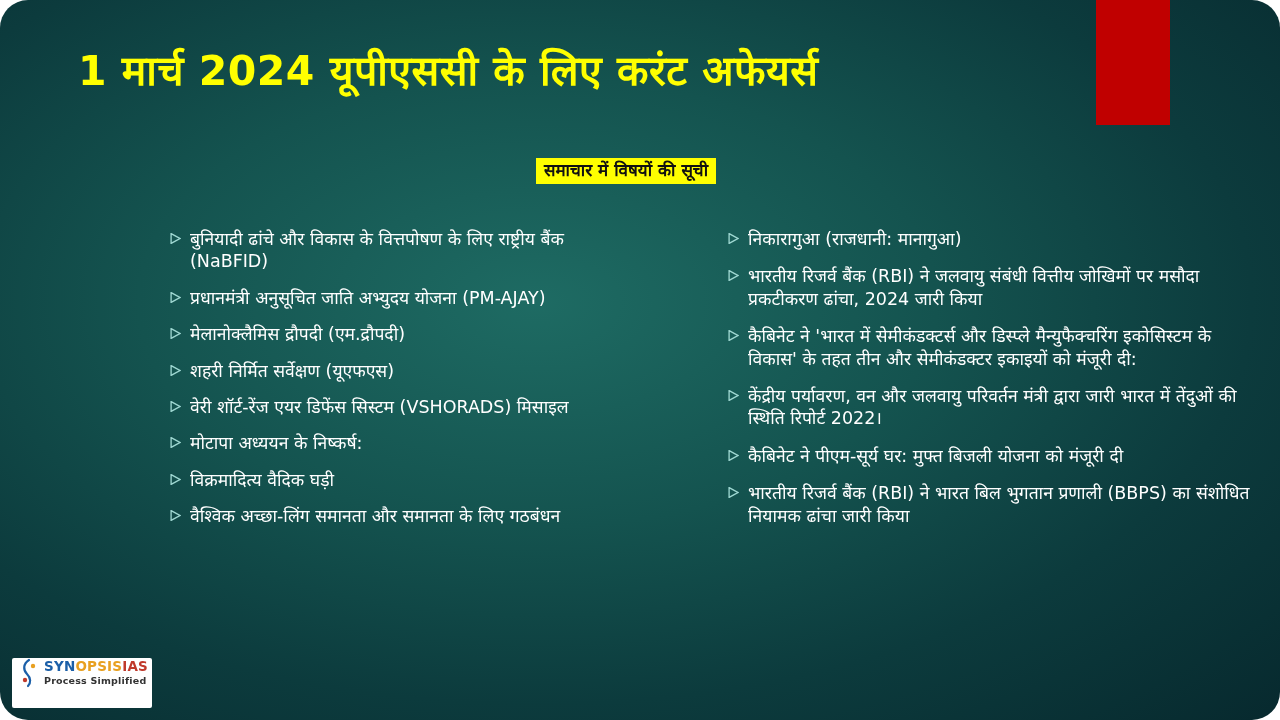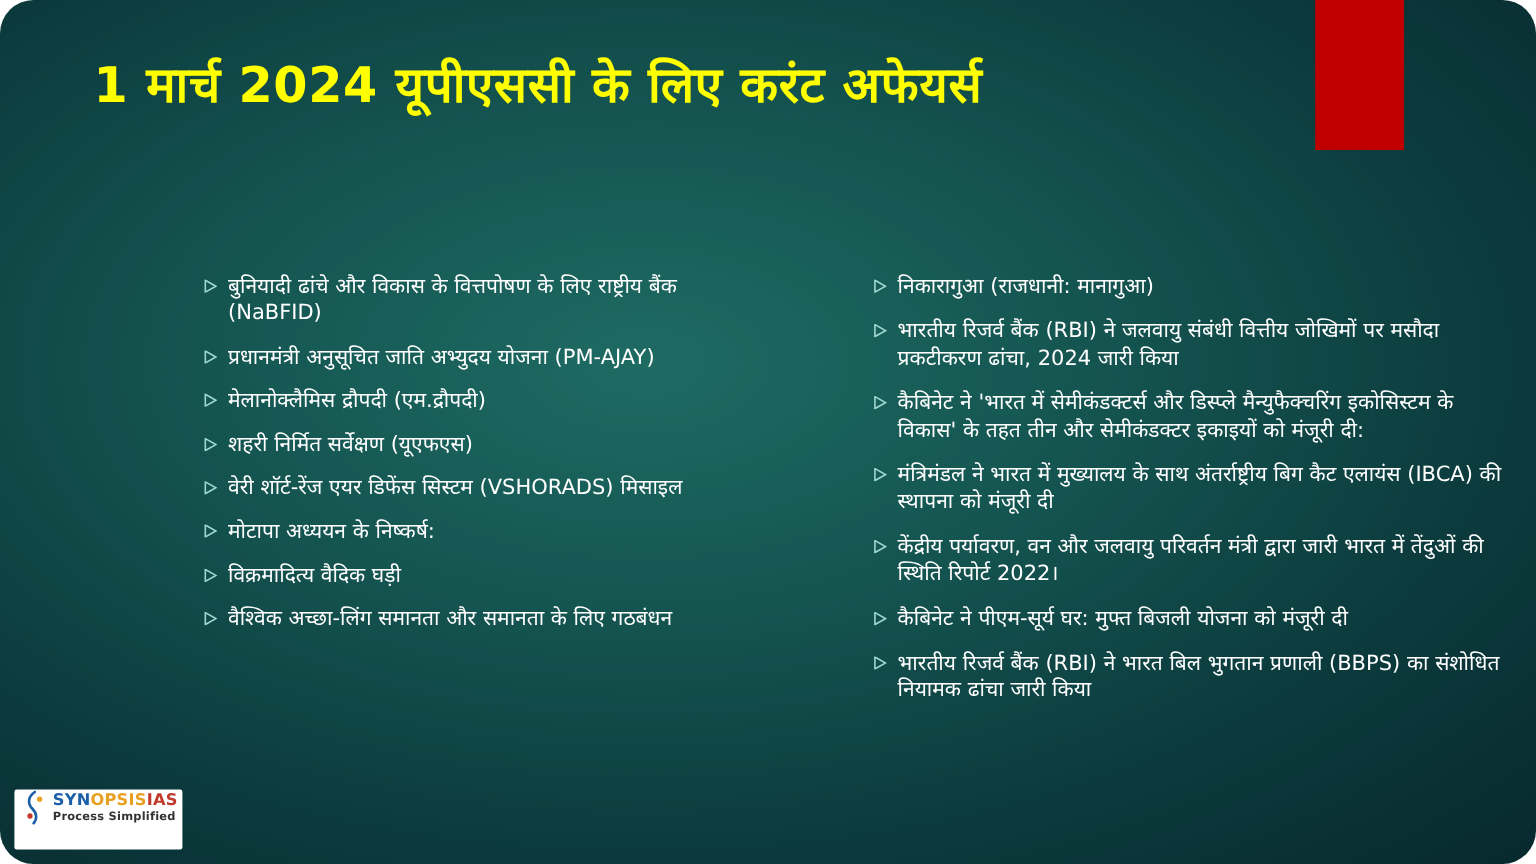--- a/index.html
+++ b/index.html
@@ -142,20 +142,23 @@
 </style>
 </head>
 <body>
 
 <div class="slide">
 
   <div class="red-bar"></div>
 
   <div class="title">1 मार्च 2024 यूपीएससी के लिए करंट अफेयर्स</div>
 
+  <div class="subtitle-wrap">
+    <span class="subtitle">समाचार में विषयों की सूची</span>
+  </div>
 
   <div class="columns">
 
     <div class="col col-left">
       <div class="bullet">
         <span class="marker">
           <svg width="11" height="11" viewBox="0 0 10 10">
               <polygon points="1,0.5 9,5 1,9.5" fill="none" stroke="#9fd8d2" stroke-width="1.2"></polygon>
             </svg>
         </span>
@@ -236,28 +239,20 @@
         </span>
         <span class="btext">भारतीय रिजर्व बैंक (RBI) ने जलवायु संबंधी वित्तीय जोखिमों पर मसौदा प्रकटीकरण ढांचा, 2024 जारी किया</span>
       </div>
       <div class="bullet">
         <span class="marker">
           <svg width="11" height="11" viewBox="0 0 10 10">
               <polygon points="1,0.5 9,5 1,9.5" fill="none" stroke="#9fd8d2" stroke-width="1.2"></polygon>
             </svg>
         </span>
         <span class="btext">कैबिनेट ने 'भारत में सेमीकंडक्टर्स और डिस्प्ले मैन्युफैक्चरिंग इकोसिस्टम के विकास' के तहत तीन और सेमीकंडक्टर इकाइयों को मंजूरी दी:</span>
-      </div>
-      <div class="bullet">
-        <span class="marker">
-          <svg width="11" height="11" viewBox="0 0 10 10">
-              <polygon points="1,0.5 9,5 1,9.5" fill="none" stroke="#9fd8d2" stroke-width="1.2"></polygon>
-            </svg>
-        </span>
-        <span class="btext">मंत्रिमंडल ने भारत में मुख्यालय के साथ अंतर्राष्ट्रीय बिग कैट एलायंस (IBCA) की स्थापना को मंजूरी दी</span>
       </div>
       <div class="bullet">
         <span class="marker">
           <svg width="11" height="11" viewBox="0 0 10 10">
               <polygon points="1,0.5 9,5 1,9.5" fill="none" stroke="#9fd8d2" stroke-width="1.2"></polygon>
             </svg>
         </span>
         <span class="btext">केंद्रीय पर्यावरण, वन और जलवायु परिवर्तन मंत्री द्वारा जारी भारत में तेंदुओं की स्थिति रिपोर्ट 2022।</span>
       </div>
       <div class="bullet">

